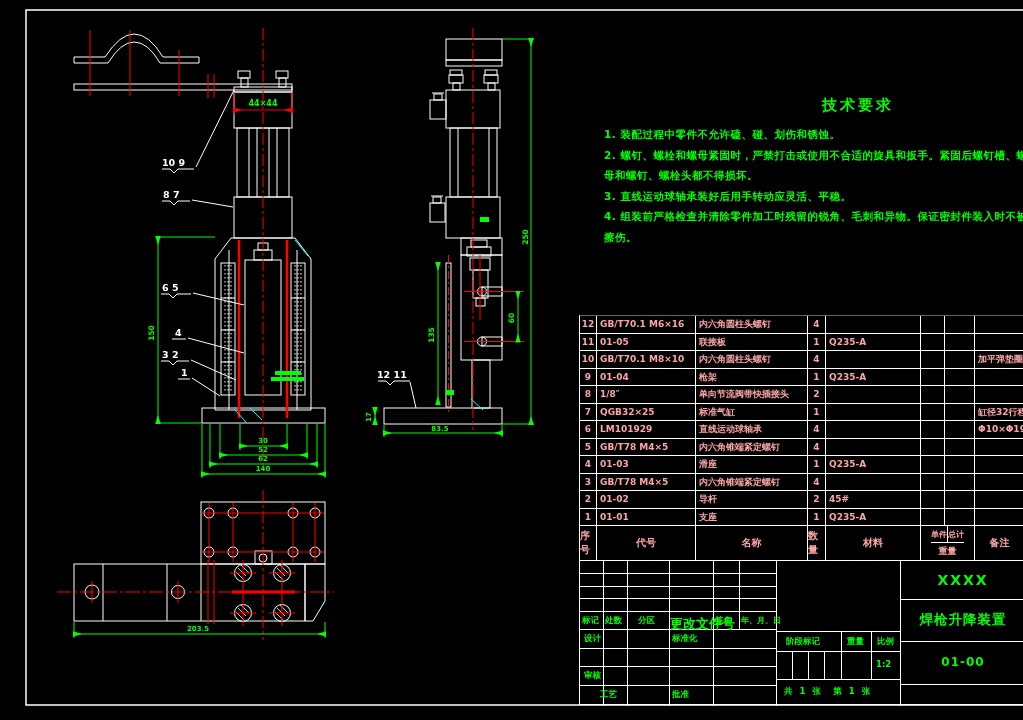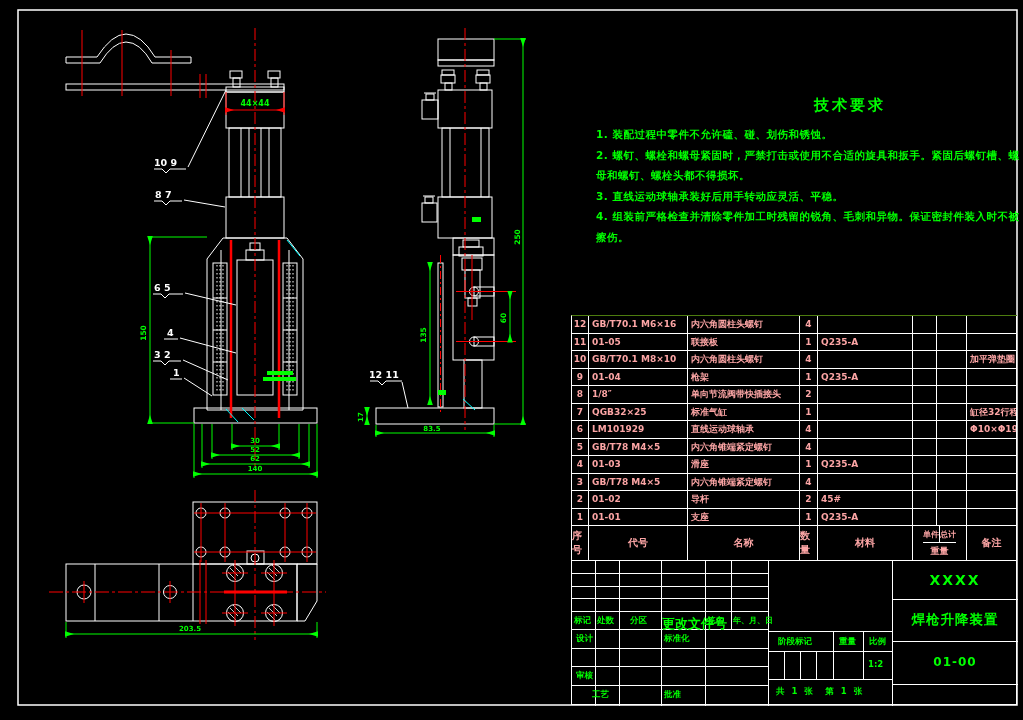--- a/index.html
+++ b/index.html
@@ -1,18 +1,18 @@
 <!DOCTYPE html>
 <html><head>
 <meta charset="utf-8">
 <style>
   html,body{margin:0;padding:0;background:#000;}
   body{width:1023px;height:720px;position:relative;overflow:hidden;
        font-family:"DejaVu Sans","Liberation Sans",sans-serif;}
-  #stage{position:absolute;left:4px;top:0;width:858px;height:720px;}
+  #stage{position:absolute;left:12px;top:0;width:858px;height:720px;}
   svg{position:absolute;left:0;top:0;}
   
   .techreq{position:absolute;left:592px;top:96px;width:424px;color:#00ff00;}
   .tr-title{position:absolute;left:70px;top:0;width:220px;text-align:right;
             font-size:15px;font-weight:bold;letter-spacing:3px;}
   .tr-items{position:absolute;left:0;top:28px;width:424px;}
   .tr-item{font-size:10.5px;font-weight:bold;line-height:20.5px;letter-spacing:.5px;}
   
   .bom{position:absolute;left:567px;top:315px;width:446px;color:#fca5a5;
        border-left:1px solid #fff;border-top:1px solid #4d7c0f;box-sizing:border-box;}

